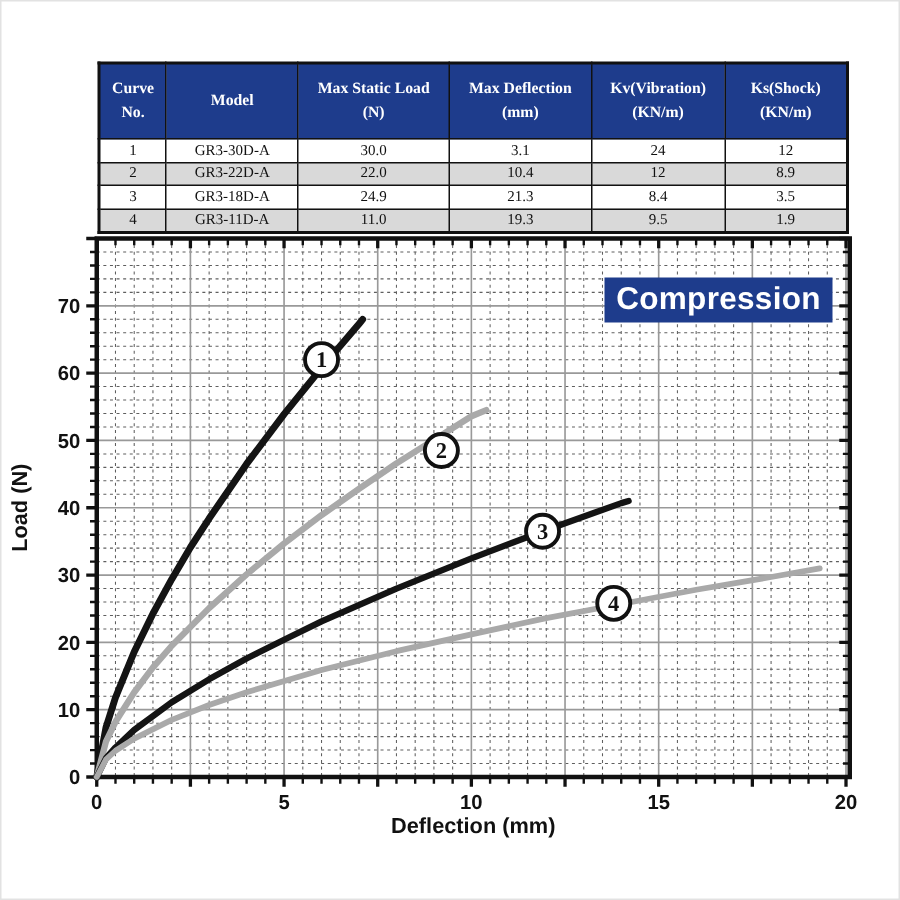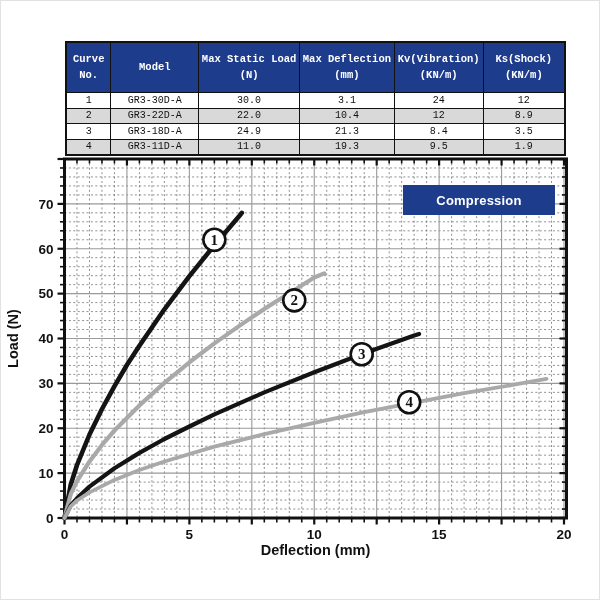--- a/index.html
+++ b/index.html
@@ -1,28 +1,28 @@
 <!DOCTYPE html>
 <html style="--navy: #1e3c8c; --altrow: #d9d9d9;"><head>
 <meta charset="utf-8">
 <style>
   html,body{margin:0;padding:0;background:#fff;}
   .page{position:relative;width:600px;height:600px;background:#fff;overflow:hidden;
         border:1px solid #e2e2e2;box-sizing:border-box;font-family:"Liberation Sans",sans-serif;}
   table.spec{position:absolute;left:64px;top:40px;width:501px;border-collapse:collapse;
-             table-layout:fixed;font-family:Liberation Mono, monospace;border:2px solid #111;}
+             table-layout:fixed;font-family:Liberation Serif, serif;border:2px solid #111;}
   table.spec th{background:var(--navy,#1e3c8c);color:#fff;font-weight:bold;font-size:10.5px;
                 line-height:1.45;height:47px;border:1px solid #111;padding:1px 2px;
                 text-align:center;vertical-align:middle;}
   table.spec td{font-size:10px;color:#111;text-align:center;border:1px solid #111;
                 height:14.5px;padding:0 2px;background:#fff;line-height:1.1;}
   table.spec tr.alt td{background:var(--altrow,#d9d9d9);}
   #chart{position:absolute;left:0;top:0;width:600px;height:600px;}
   .badge{position:absolute;left:402px;top:184px;width:152px;height:30px;
-         background:var(--navy,#1e3c8c);color:#fff;font-weight:bold;font-size:13px;
+         background:var(--navy,#1e3c8c);color:#fff;font-weight:bold;font-size:21px;
          display:flex;align-items:center;justify-content:center;letter-spacing:.2px;}
 </style>
 </head>
 <body>
 
 <div class="page">
   <table class="spec">
     <colgroup id="cols">
         <col style="width:9%">
         <col style="width:17.6%">

